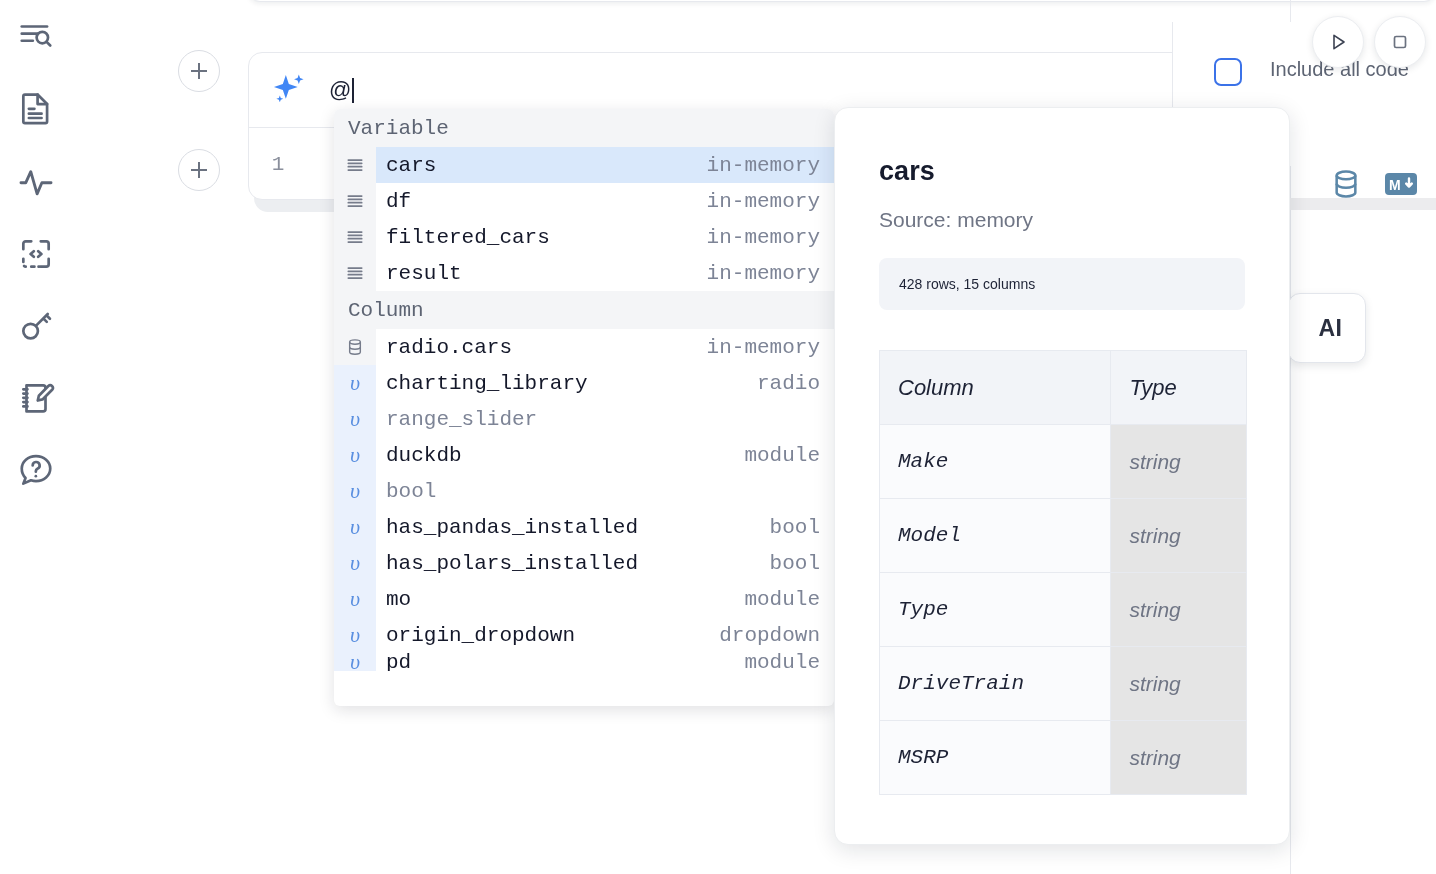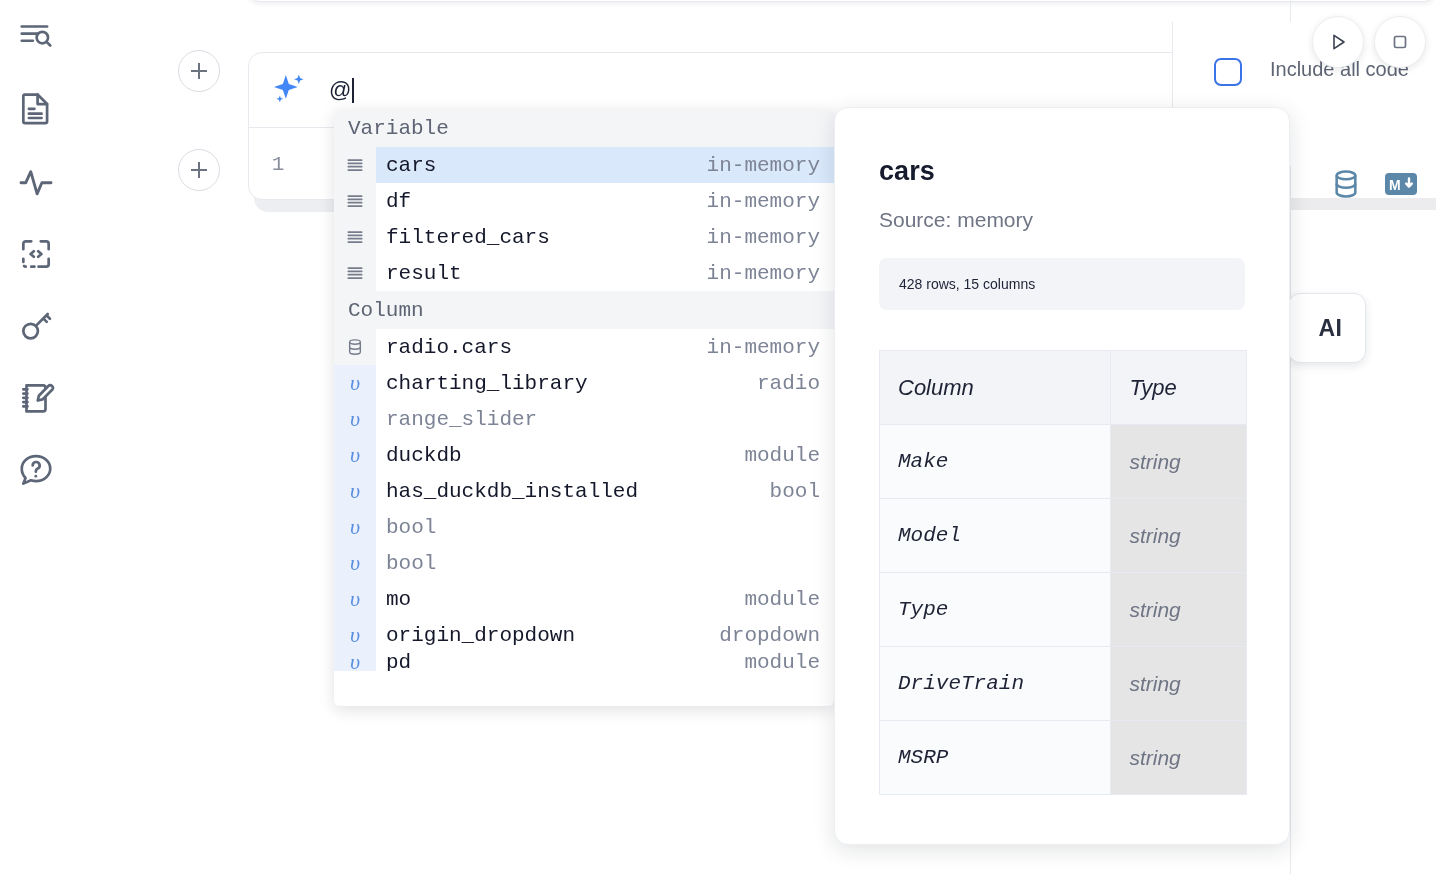--- a/index.html
+++ b/index.html
@@ -354,37 +354,38 @@
           <div class="ac-body">
             <span class="ac-name">duckdb</span>
             <span class="ac-meta">module</span>
           </div>
         </div>
         <div class="ac-row">
           <div class="ac-gutter var">
             <span class="ups">υ</span>
           </div>
           <div class="ac-body">
-            <span class="ac-name">has_duckdb_installed</span>
             <span class="ac-meta">bool</span>
           </div>
         </div>
         <div class="ac-row">
           <div class="ac-gutter var">
             <span class="ups">υ</span>
           </div>
           <div class="ac-body">
+            <span class="ac-name">has_pandas_installed</span>
             <span class="ac-meta">bool</span>
           </div>
         </div>
         <div class="ac-row">
           <div class="ac-gutter var">
             <span class="ups">υ</span>
           </div>
           <div class="ac-body">
+            <span class="ac-name">has_polars_installed</span>
             <span class="ac-meta">bool</span>
           </div>
         </div>
         <div class="ac-row">
           <div class="ac-gutter var">
             <span class="ups">υ</span>
           </div>
           <div class="ac-body">
             <span class="ac-name">mo</span>
             <span class="ac-meta">module</span>

